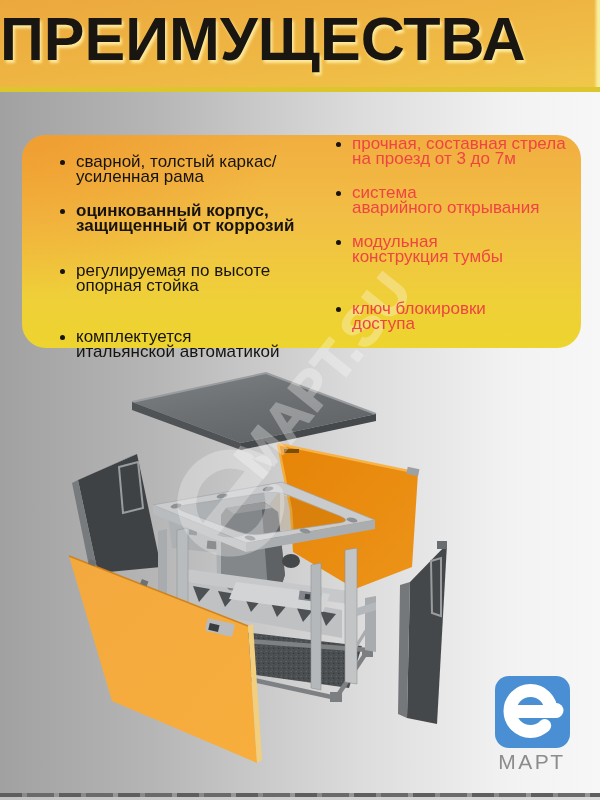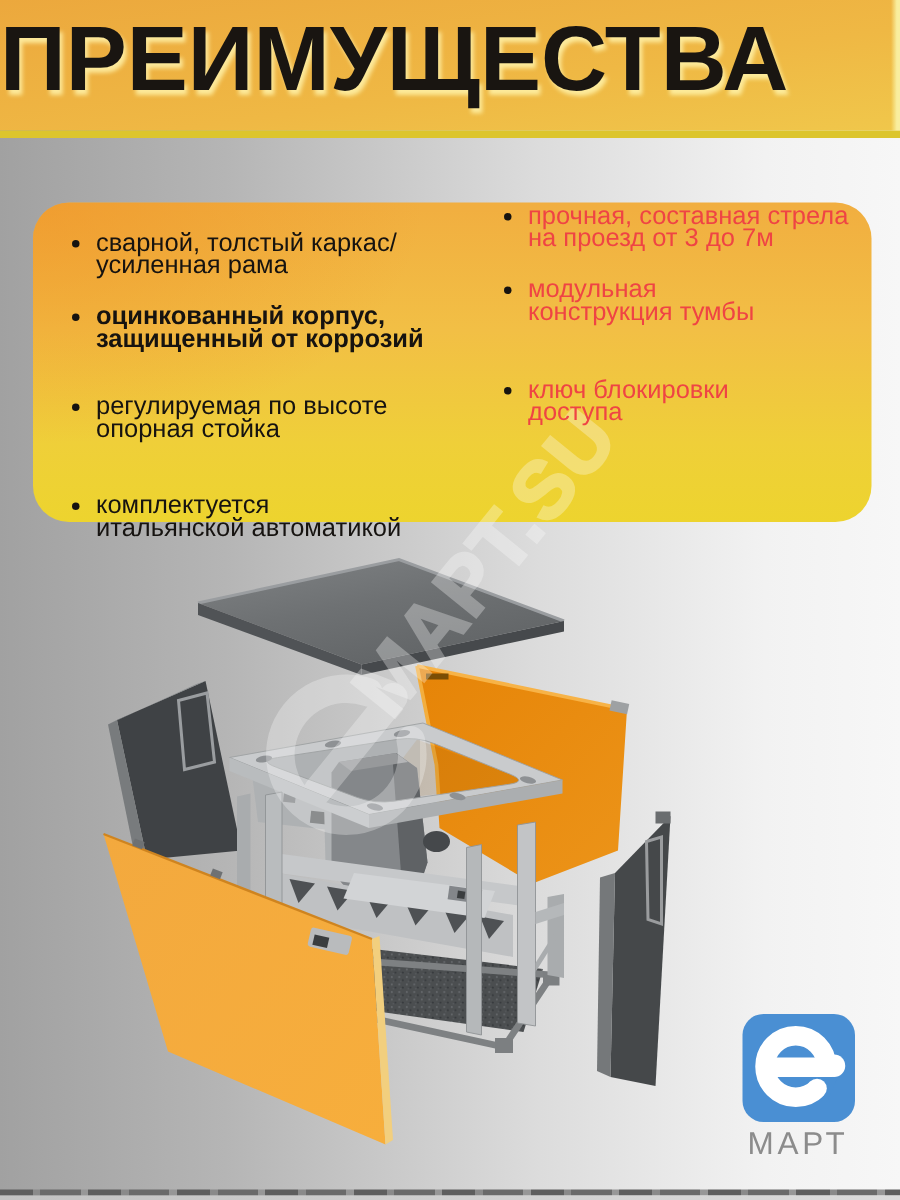--- a/index.html
+++ b/index.html
@@ -179,33 +179,34 @@
       <circle cx="0" cy="0" r="20.5" fill="none" stroke="#FFFFFF" stroke-width="13"></circle>
       <polygon points="4,3 32,-2.5 21,23.5" fill="#4A8FD3"></polygon>
       <circle cx="14.2" cy="14.6" r="6.5" fill="#FFFFFF"></circle>
       <path d="M -13,0.5 L 24,0.5" fill="none" stroke="#FFFFFF" stroke-width="13" stroke-linecap="round"></path>
       <circle cx="25.5" cy="-0.5" r="7.5" fill="#FFFFFF"></circle>
     </g>
 
     <text x="532" y="769" font-size="21" fill="#8C8C8C" text-anchor="middle" letter-spacing="2.5">МАРТ</text>
   </svg>
 
-  <div class="abs" style="left:48px;top:154px;width:260px;font-size:17px;line-height:15px;color:#161310;">
+  <div class="abs" style="left:60px;top:154px;width:260px;font-size:17px;line-height:15px;color:#161310;">
 
     <div style="margin-bottom:19px;position:relative;padding-left:16px;"><span style="position:absolute;left:0;top:6px;width:5px;height:5px;border-radius:50%;background:#161310;"></span>сварной, толстый каркас/<br>усиленная рама</div>
 
     <div style="margin-bottom:30px;position:relative;padding-left:16px;font-weight:bold;"><span style="position:absolute;left:0;top:6px;width:5px;height:5px;border-radius:50%;background:#161310;"></span>оцинкованный корпус,<br>защищенный от коррозий</div>
 
     <div style="margin-bottom:36px;position:relative;padding-left:16px;"><span style="position:absolute;left:0;top:6px;width:5px;height:5px;border-radius:50%;background:#161310;"></span>регулируемая по высоте<br>опорная стойка</div>
 
     <div style="position:relative;padding-left:16px;"><span style="position:absolute;left:0;top:6px;width:5px;height:5px;border-radius:50%;background:#161310;"></span>комплектуется<br>итальянской автоматикой</div>
   </div>
 
   <div class="abs" style="left:336px;top:136px;width:250px;font-size:17px;line-height:15px;color:#ef4444;">
 
     <div style="margin-bottom:19px;position:relative;padding-left:16px;"><span style="position:absolute;left:0;top:6px;width:5px;height:5px;border-radius:50%;background:#161310;"></span>прочная, составная стрела<br>на проезд от 3 до 7м</div>
 
+    <div style="margin-bottom:19px;position:relative;padding-left:16px;"><span style="position:absolute;left:0;top:6px;width:5px;height:5px;border-radius:50%;background:#161310;"></span>система<br>аварийного открывания</div>
 
     <div style="margin-bottom:37px;position:relative;padding-left:16px;"><span style="position:absolute;left:0;top:6px;width:5px;height:5px;border-radius:50%;background:#161310;"></span>модульная<br>конструкция тумбы</div>
 
     <div style="position:relative;padding-left:16px;"><span style="position:absolute;left:0;top:6px;width:5px;height:5px;border-radius:50%;background:#161310;"></span>ключ блокировки<br>доступа</div>
   </div>
 </div>
 
 </body></html>

